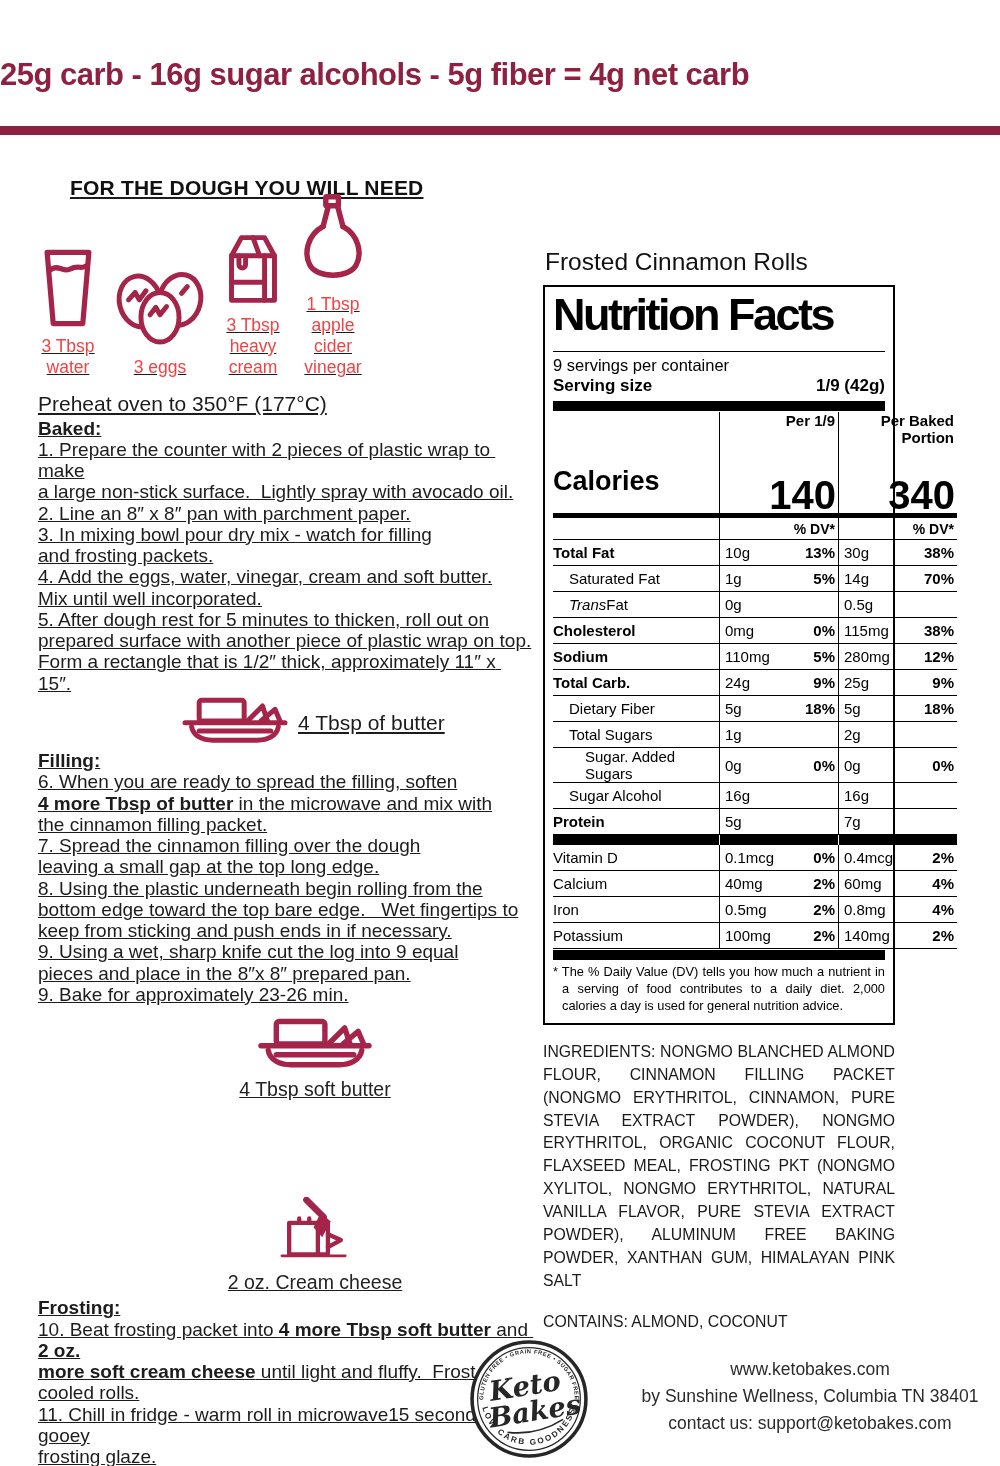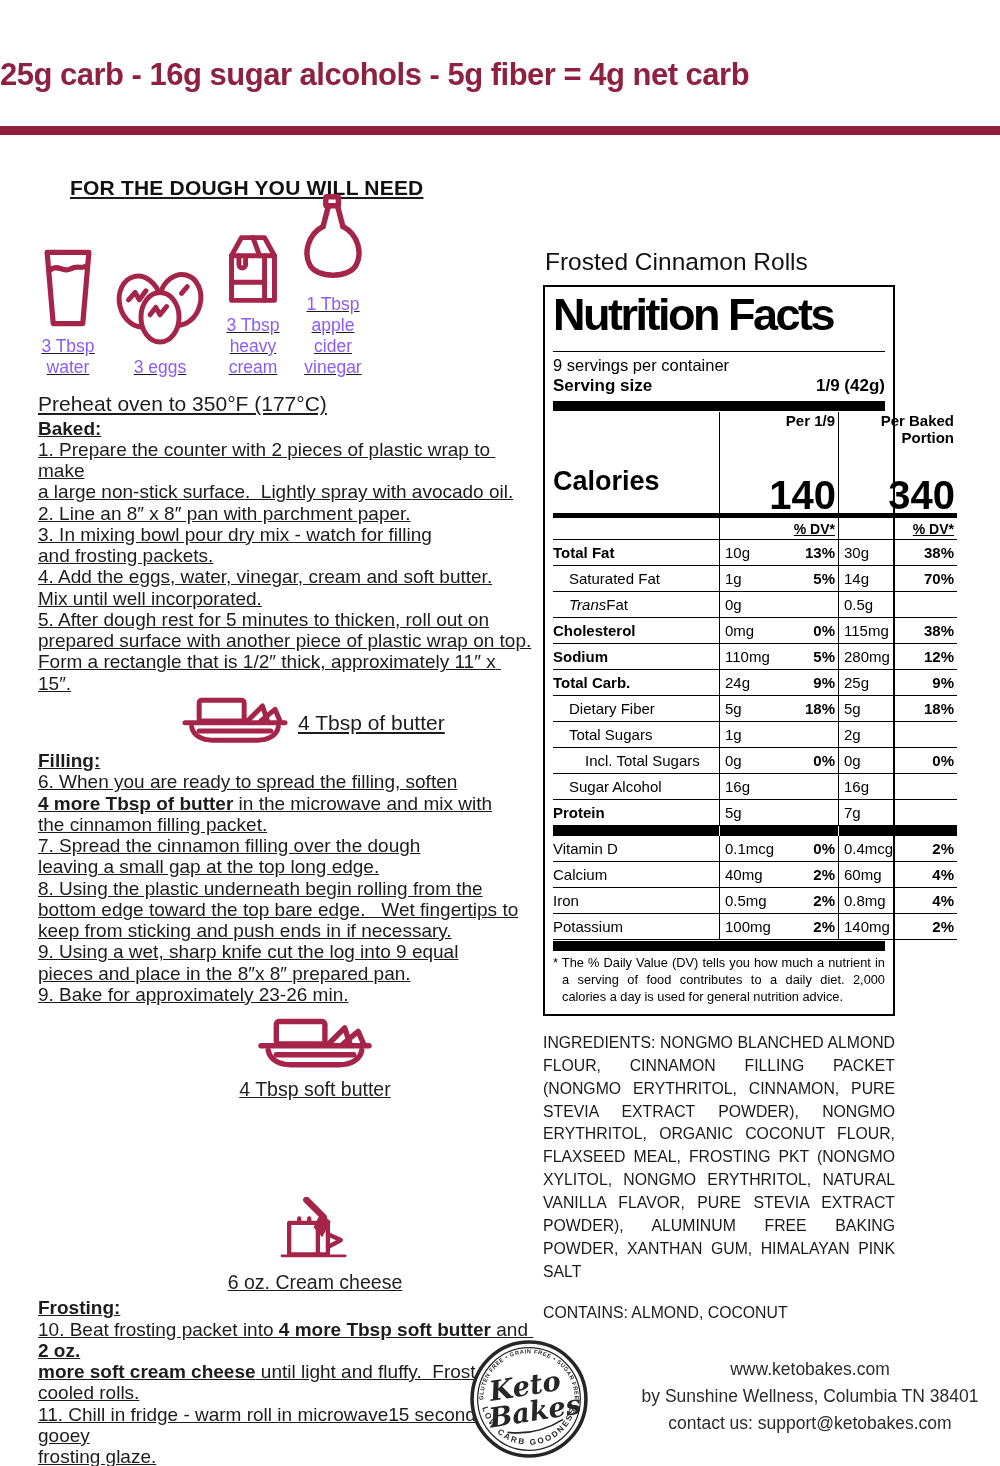--- a/index.html
+++ b/index.html
@@ -9,21 +9,21 @@
   
   .banner{position:absolute;top:57px;left:0;width:100%;text-align:left;
           font-size:31px;font-weight:bold;color:#8e2040;letter-spacing:-0.5px;}
   .banner-rule{position:absolute;top:126px;left:0;width:100%;height:9px;background:#8e2040;}
 
   
   .left-col{position:absolute;left:38px;top:170px;width:496px;text-decoration:underline;}
   .needs-heading{margin:6px 0 0 32px;font-size:21px;font-weight:bold;color:#111;letter-spacing:0.2px;}
   .icons-row{margin-top:28px;height:150px;display:flex;align-items:flex-end;gap:14px;overflow:visible;}
   .ing{display:flex;flex-direction:column;align-items:center;justify-content:flex-end;}
-  .ing-label{margin-top:4px;font-size:17.5px;line-height:1.2;text-align:center;white-space:pre-line;color:#8b5cf6;}
+  .ing-label{margin-top:4px;font-size:17.5px;line-height:1.2;text-align:center;white-space:pre-line;color:#ef4444;}
   .icon-stroke{stroke:#a5244a;fill:none;stroke-width:6;stroke-linecap:round;stroke-linejoin:round;}
 
   .recipe-text{margin-top:14px;font-size:19px;line-height:1.12;color:#1c1c1c;}
   .preheat{font-size:21px;margin-bottom:2px;}
   .subhead{font-weight:bold;}
   .step{white-space:pre-wrap;}
   .callout{display:flex;align-items:center;margin:4px 0 2px 140px;height:50px;}
   .callout-text{font-size:21px;margin-left:6px;}
   .frost-icons{display:flex;gap:96px;margin:12px 0 4px 58px;flex-direction:column;}
   .fi{display:flex;flex-direction:column;align-items:center;}
@@ -48,21 +48,21 @@
   .nrow.bold .name{font-weight:bold;}
   .nrow.ind1 .name{padding-left:16px;}
   .nrow.ind2 .name{padding-left:32px;}
   .hname{border-bottom:none;min-height:38px;}
   .hd{border-bottom:none;border-left:1px solid #000;font-weight:bold;font-size:15px;
       justify-content:flex-end;align-items:flex-start;text-align:right;white-space:pre-line;
       line-height:1.12;padding:1px 3px 0 0;min-height:38px;}
   .cal-name{font-size:27px;font-weight:800;align-items:flex-end;border-bottom:5px solid #000;padding-bottom:16px;min-height:46px;}
   .cal-val{font-size:40px;font-weight:800;justify-content:flex-end;align-items:flex-end;
            border-left:1px solid #000;border-bottom:5px solid #000;padding:0 2px 0 0;line-height:0.9;min-height:46px;}
-  .dv{font-weight:bold;font-size:14px;justify-content:flex-end;min-height:21px;border-left:1px solid #000;padding-right:3px;text-decoration:underline;}
+  .dv{font-weight:bold;font-size:14px;justify-content:flex-end;min-height:21px;border-left:1px solid #000;padding-right:3px;}
   .dvn{min-height:21px;}
   .barcell{height:10px;min-height:10px;background:#000;border-bottom:none;}
   .barcell.val{border-left:1px solid #fff;padding:0;}
   .nf-foot{margin-top:4px;font-size:12.8px;line-height:1.32;text-align:justify;
            padding-left:9px;text-indent:-9px;}
 
   .ingredients{margin:16px 0 0 0;font-size:15.8px;line-height:1.45;text-align:justify;color:#1a1a1a;}
   .contains{margin:20px 0 0 0;font-size:15.8px;color:#1a1a1a;}
 
   
@@ -192,21 +192,21 @@
             <svg width="84" height="66" viewBox="0 0 104 92" class="icon-stroke">
               <path d="M40 4 L64 28" stroke-width="9"></path>
               <path d="M60 22 L74 34 L62 56 L50 42 Z" fill="#a5244a" stroke="none"></path>
               <rect x="16" y="36" width="54" height="44"></rect>
               <path d="M56 36 V80"></path>
               <path d="M30 36 v-6 M44 36 v-6"></path>
               <path d="M70 52 L88 60 L70 70"></path>
               <path d="M6 82 H94" stroke-width="4"></path>
             </svg>
           </span>
-          <div class="fi-label">6 oz. Cream cheese</div>
+          <div class="fi-label">2 oz. Cream cheese</div>
         </div>
       </div>
 
       <div class="subhead">Frosting:</div>
       <div class="rows-host">
         
       <div class="step">10. Beat frosting packet into <b>4 more Tbsp soft butter</b> and <b>2 oz.
 more soft cream cheese</b> until light and fluffy.  Frost cooled rolls.</div><div class="step">11. Chill in fridge - warm roll in microwave15 seconds for gooey
 frosting glaze.</div></div>
       <div class="step">Use plastic wrap or zip bags to freeze individual rolls (6 weeks).</div>
@@ -332,21 +332,21 @@
                 <span>1g</span>
                 <b></b>
               </div>
               <div class="ncell val">
                 <span>2g</span>
                 <b></b>
               </div>
             </div>
           
             <div class="nrow ind2">
-              <div class="ncell name">Incl. Total Sugars</div>
+              <div class="ncell name">Sugar. Added Sugars</div>
               <div class="ncell val">
                 <span>0g</span>
                 <b>0%</b>
               </div>
               <div class="ncell val">
                 <span>0g</span>
                 <b>0%</b>
               </div>
             </div>
           

